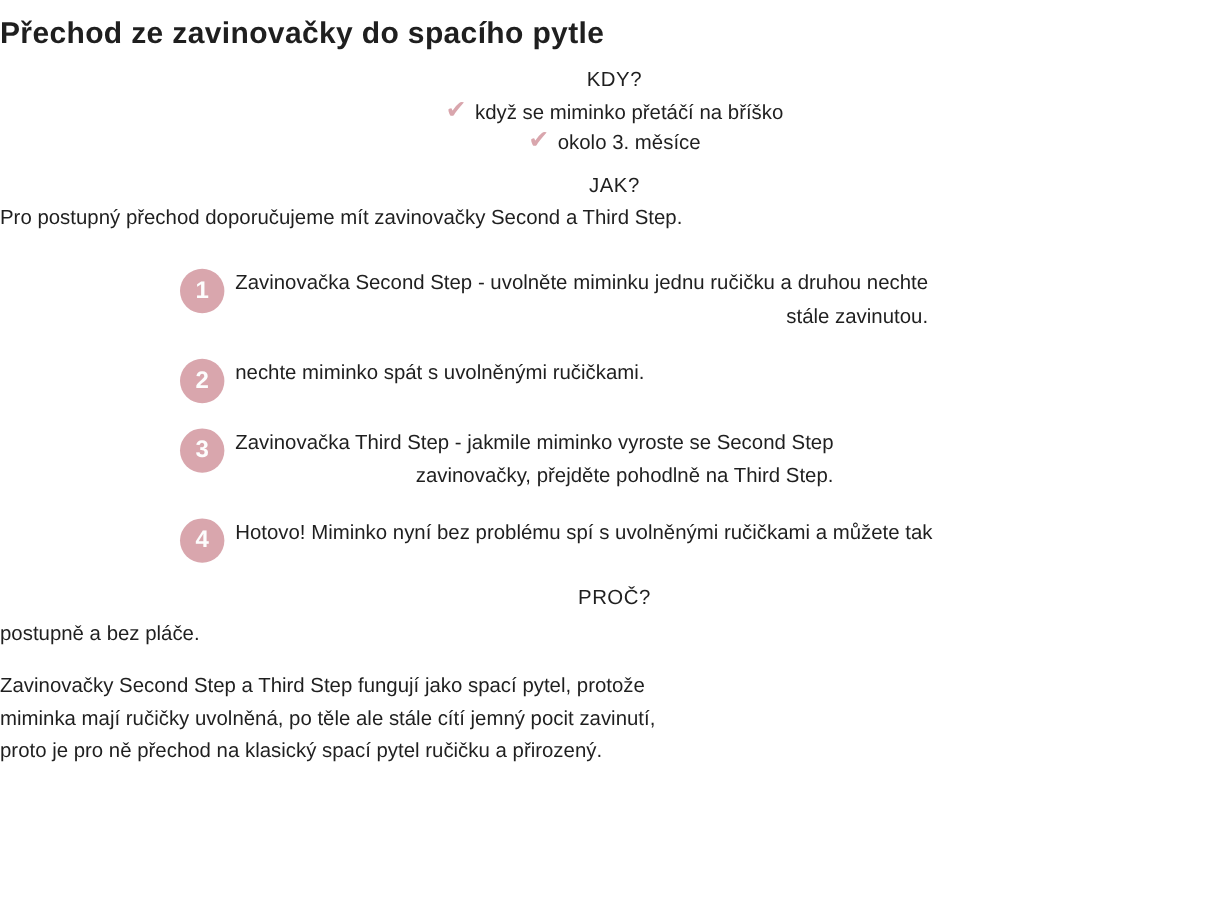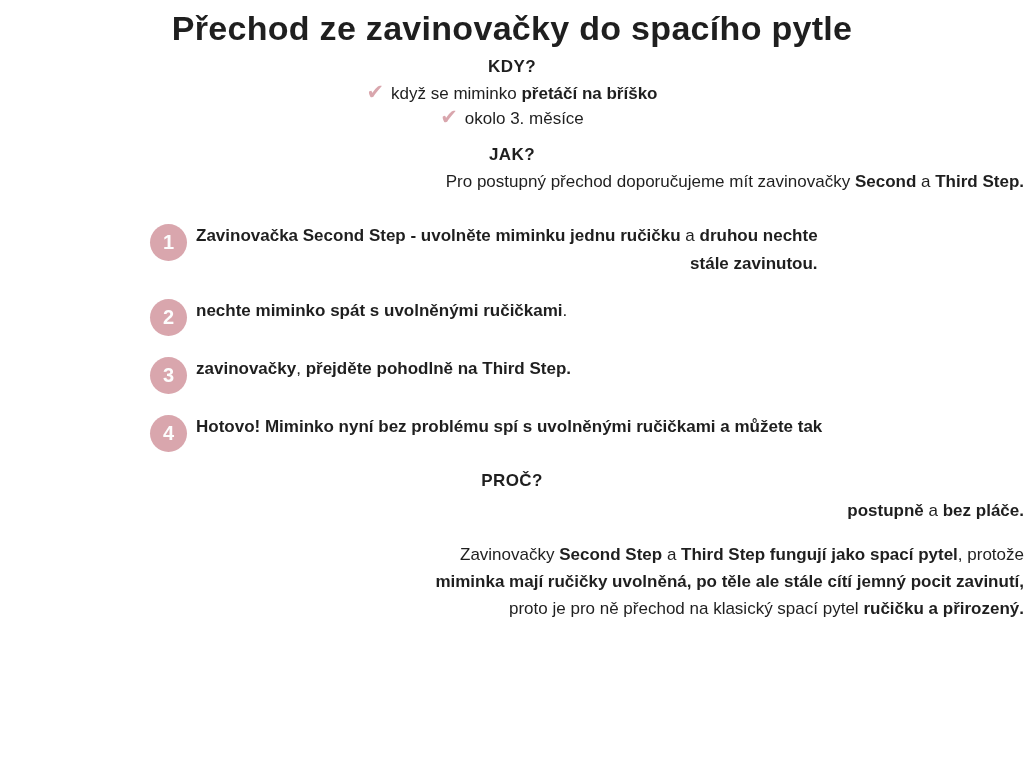--- a/index.html
+++ b/index.html
@@ -12,57 +12,57 @@
   html,body{margin:0;padding:0;}
   body{
     width:1024px;height:768px;
     background:var(--background);
     color:var(--text);
     font-family:"Liberation Sans","DejaVu Sans",sans-serif;
   }
   .page{width:1024px;height:768px;overflow:hidden;}
   .title{
     margin:13px 0 0 0;
-    font-size:34px;line-height:30px;
-    font-weight:700;text-align:center;letter-spacing:0.3px;
+    font-size:25px;line-height:30px;
+    font-weight:700;text-align:left;letter-spacing:0.3px;
   }
   .sec-heading{
     margin:14px 0 0 0;
     font-size:17px;line-height:20px;
-    font-weight:700;text-align:center;letter-spacing:0.4px;
+    font-weight:400;text-align:center;letter-spacing:0.4px;
   }
   .sec-heading.jak{}
   .sec-heading.proc{margin-top:16px;}
   .check-line{
     display:flex;justify-content:center;align-items:center;gap:7px;
     font-size:17px;line-height:25px;
   }
   .check-line.first{margin-top:4px;}
   .check{
     color:var(--accent);
     font-size:21px;line-height:1;
     transform:translateY(-2px);
   }
   .centerline{
-    font-size:17px;line-height:25px;text-align:right;
+    font-size:17px;line-height:25px;text-align:left;
   }
   .jak-intro{margin-top:4px;}
   .steps{margin:28px 0 0 150px;}
   .step{display:flex;align-items:flex-start;margin-bottom:19px;}
   .badge{
     flex:none;
     width:37px;height:37px;border-radius:50%;
     background:var(--accent);
     color:var(--badge_number);
     display:flex;align-items:center;justify-content:center;
     font-size:20px;font-weight:700;
     margin:2px 9px 0 0;
   }
   .step-text{font-size:17px;line-height:28px;text-align:right;}
-  .b{font-weight:700;}
+  .b{font-weight:400;}
   .proc-body{margin-top:6px;}
   .proc-body .centerline,
   .footer .centerline{line-height:27px;}
   .footer{margin-top:17px;}
 </style>
 </head>
 <body>
 
 <div class="page">
 
@@ -104,20 +104,21 @@
       <div class="step-text">
         <div><span class="b">nechte miminko spát s uvolněnými ručičkami</span><span>.</span></div>
       </div>
     </div>
 
     <div class="step">
       <div class="badge">
         <span>3</span>
       </div>
       <div class="step-text">
+        <div><span class="b">Zavinovačka Third Step</span><span> - jakmile </span><span class="b">miminko vyroste se Second Step</span></div>
         <div><span class="b">zavinovačky</span><span>, </span><span class="b">přejděte pohodlně na Third Step.</span></div>
       </div>
     </div>
 
     <div class="step">
       <div class="badge">
         <span>4</span>
       </div>
       <div class="step-text">
         <div><span class="b">Hotovo! Miminko nyní bez problému spí s uvolněnými ručičkami a můžete tak</span></div>

